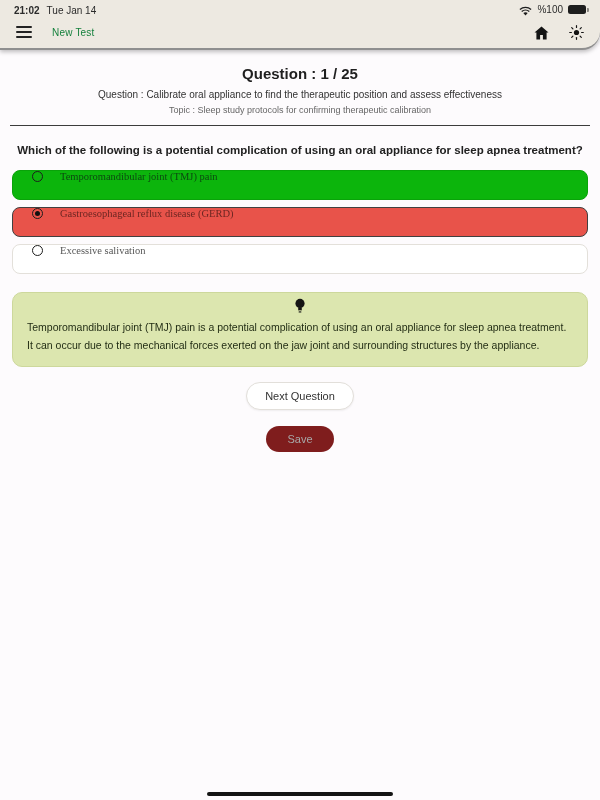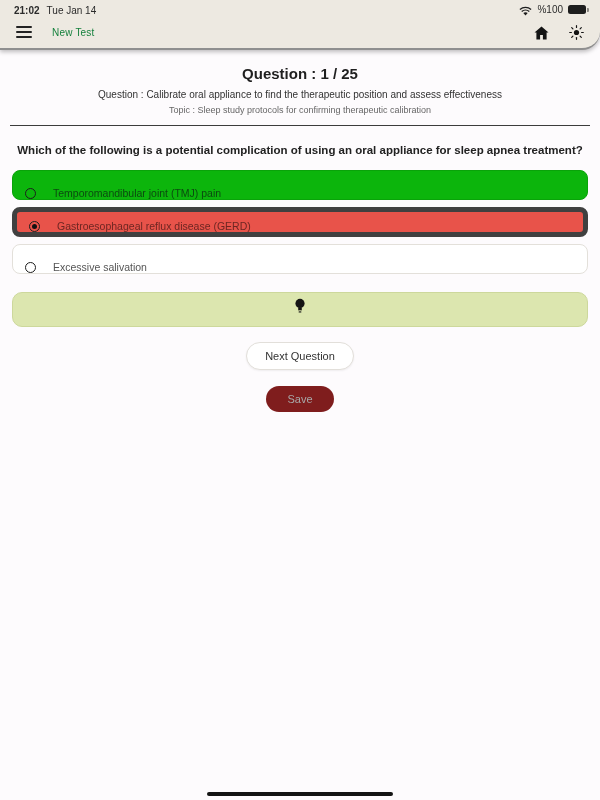--- a/index.html
+++ b/index.html
@@ -51,27 +51,28 @@
   .q-counter { text-align: center; font-size: 15px; font-weight: 600; color: #1f1f1f; }
   .q-section { text-align: center; font-size: 10px; color: #333; margin-top: 7px; }
   .q-topic   { text-align: center; font-size: 9px;  color: #666; margin-top: 5px; }
   .divider   { border: none; border-top: 1.5px solid #3c3c3c; margin: 10px 10px 0 10px; }
   .q-text    { text-align: center; font-size: 11.5px; font-weight: 600; color: #222; margin-top: 18px; }
 
   
   .options { margin: 14px 12px 0 12px; }
   .option {
     height: 30px; border-radius: 8px; margin-bottom: 7px;
-    display: flex; align-items: flex-end; gap: 17px;
-    padding-left: 12px; cursor: pointer;
+    display: flex; align-items: flex-start; gap: 17px;
+    padding-left: 19px; cursor: pointer;
     font-size: 10.5px;
+    font-family: Liberation Serif, serif;
   }
   .option.default  { background: #fff; border: 1px solid #e3e0da; color: #555; }
   .option.correct  { background: var(--correct, #0CB50C); border: 1px solid #0aa30a; color: #0c4a10; }
-  .option.incorrect{ background: var(--incorrect, #E8534A); border: 5px solid #404040; color: #6d2622; }
+  .option.incorrect{ background: var(--incorrect, #E8534A); border: 1px solid #404040; color: #6d2622; }
   .radio {
     width: 11px; height: 11px; border-radius: 50%;
     border: 1.5px solid #1d1d1d; flex: 0 0 auto;
     display: flex; align-items: center; justify-content: center;
     background: transparent;
   }
   .radio .dot { width: 5px; height: 5px; border-radius: 50%; background: #111; display: none; }
   .radio.checked .dot { display: block; }
 
   
@@ -192,20 +193,21 @@
 
   <div class="explanation">
     <div class="bulb-wrap">
       <svg width="12" height="17" viewBox="0 0 12 17">
         <circle cx="6" cy="5.4" r="4.6" fill="#141414"></circle>
         <path d="M4.2 9.5 h3.6 v2.2 a1.8 1.8 0 0 1 -3.6 0 Z" fill="#141414"></path>
         <line x1="4.4" y1="12.6" x2="7.6" y2="12.6" stroke="#DCE6AF" stroke-width="0.8"></line>
         <line x1="4.7" y1="14" x2="7.3" y2="14" stroke="#141414" stroke-width="1"></line>
       </svg>
     </div>
+    <div class="explanation-text">Temporomandibular joint (TMJ) pain is a potential complication of using an oral appliance for sleep apnea treatment. It can occur due to the mechanical forces exerted on the jaw joint and surrounding structures by the appliance.</div>
   </div>
 
   <div class="btn-row">
     <button class="next-btn">Next Question</button>
   </div>
   <div class="btn-row">
     <button class="save-btn" disabled="">Save</button>
   </div>
 </main>
 

